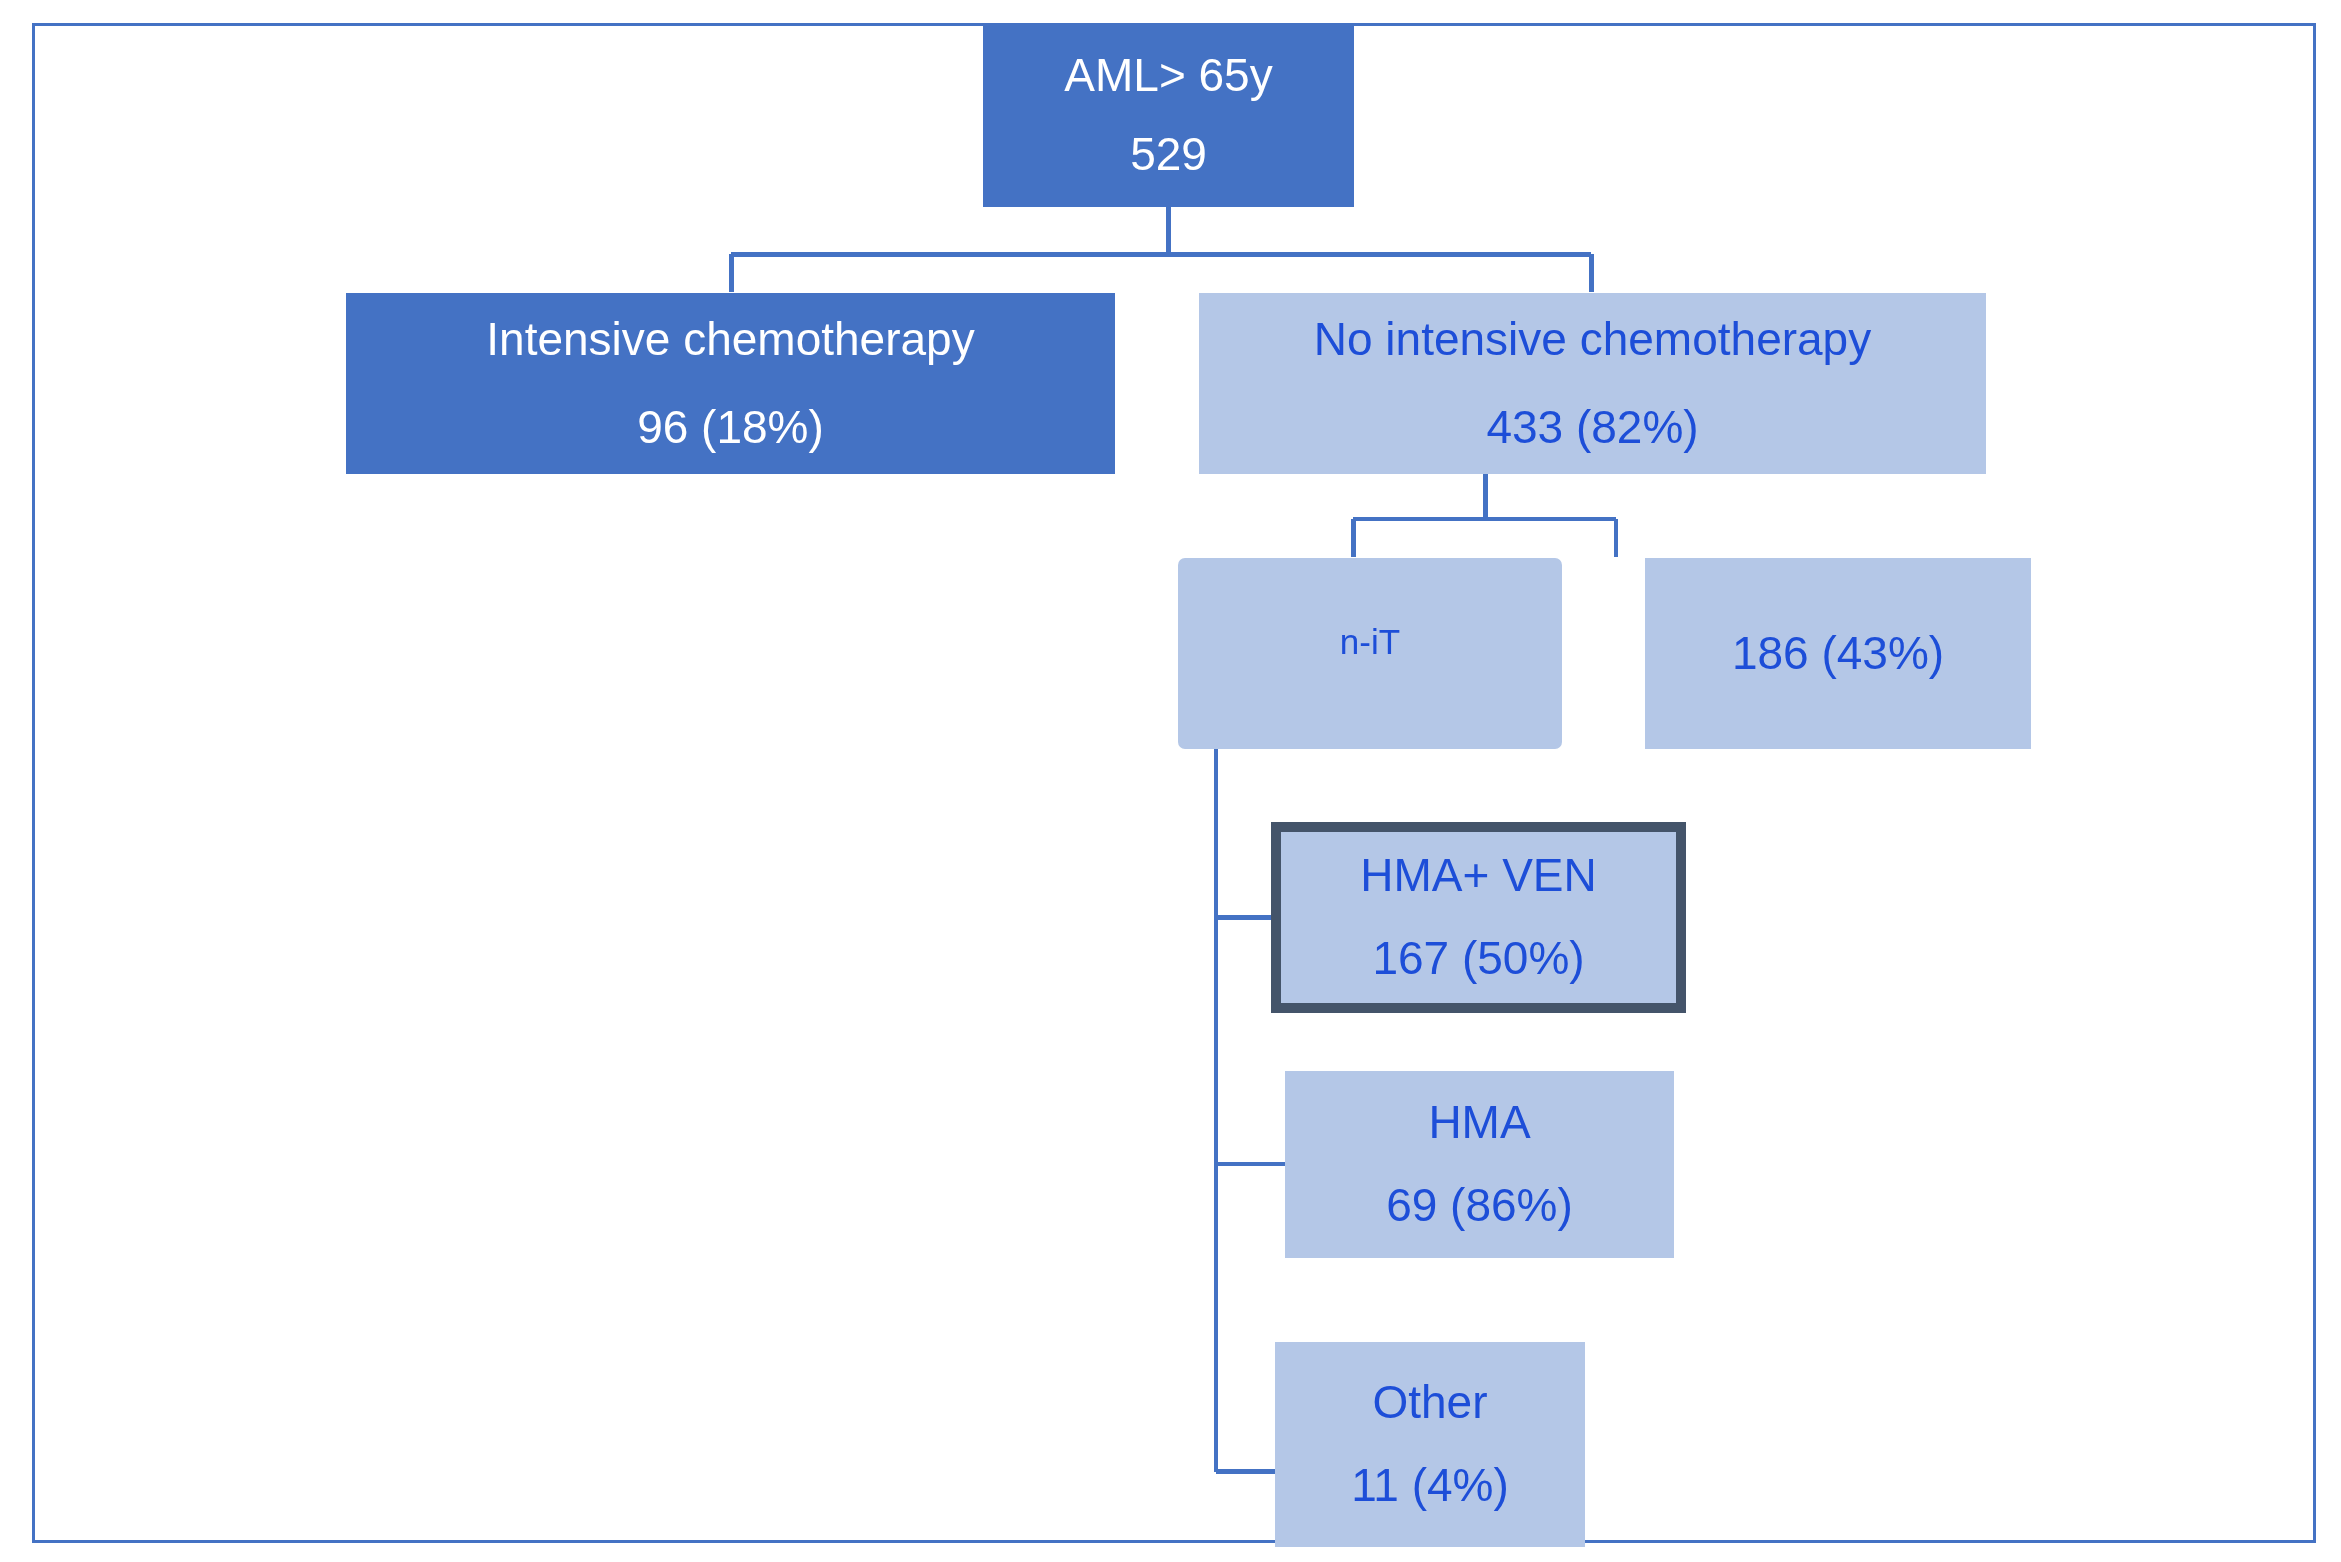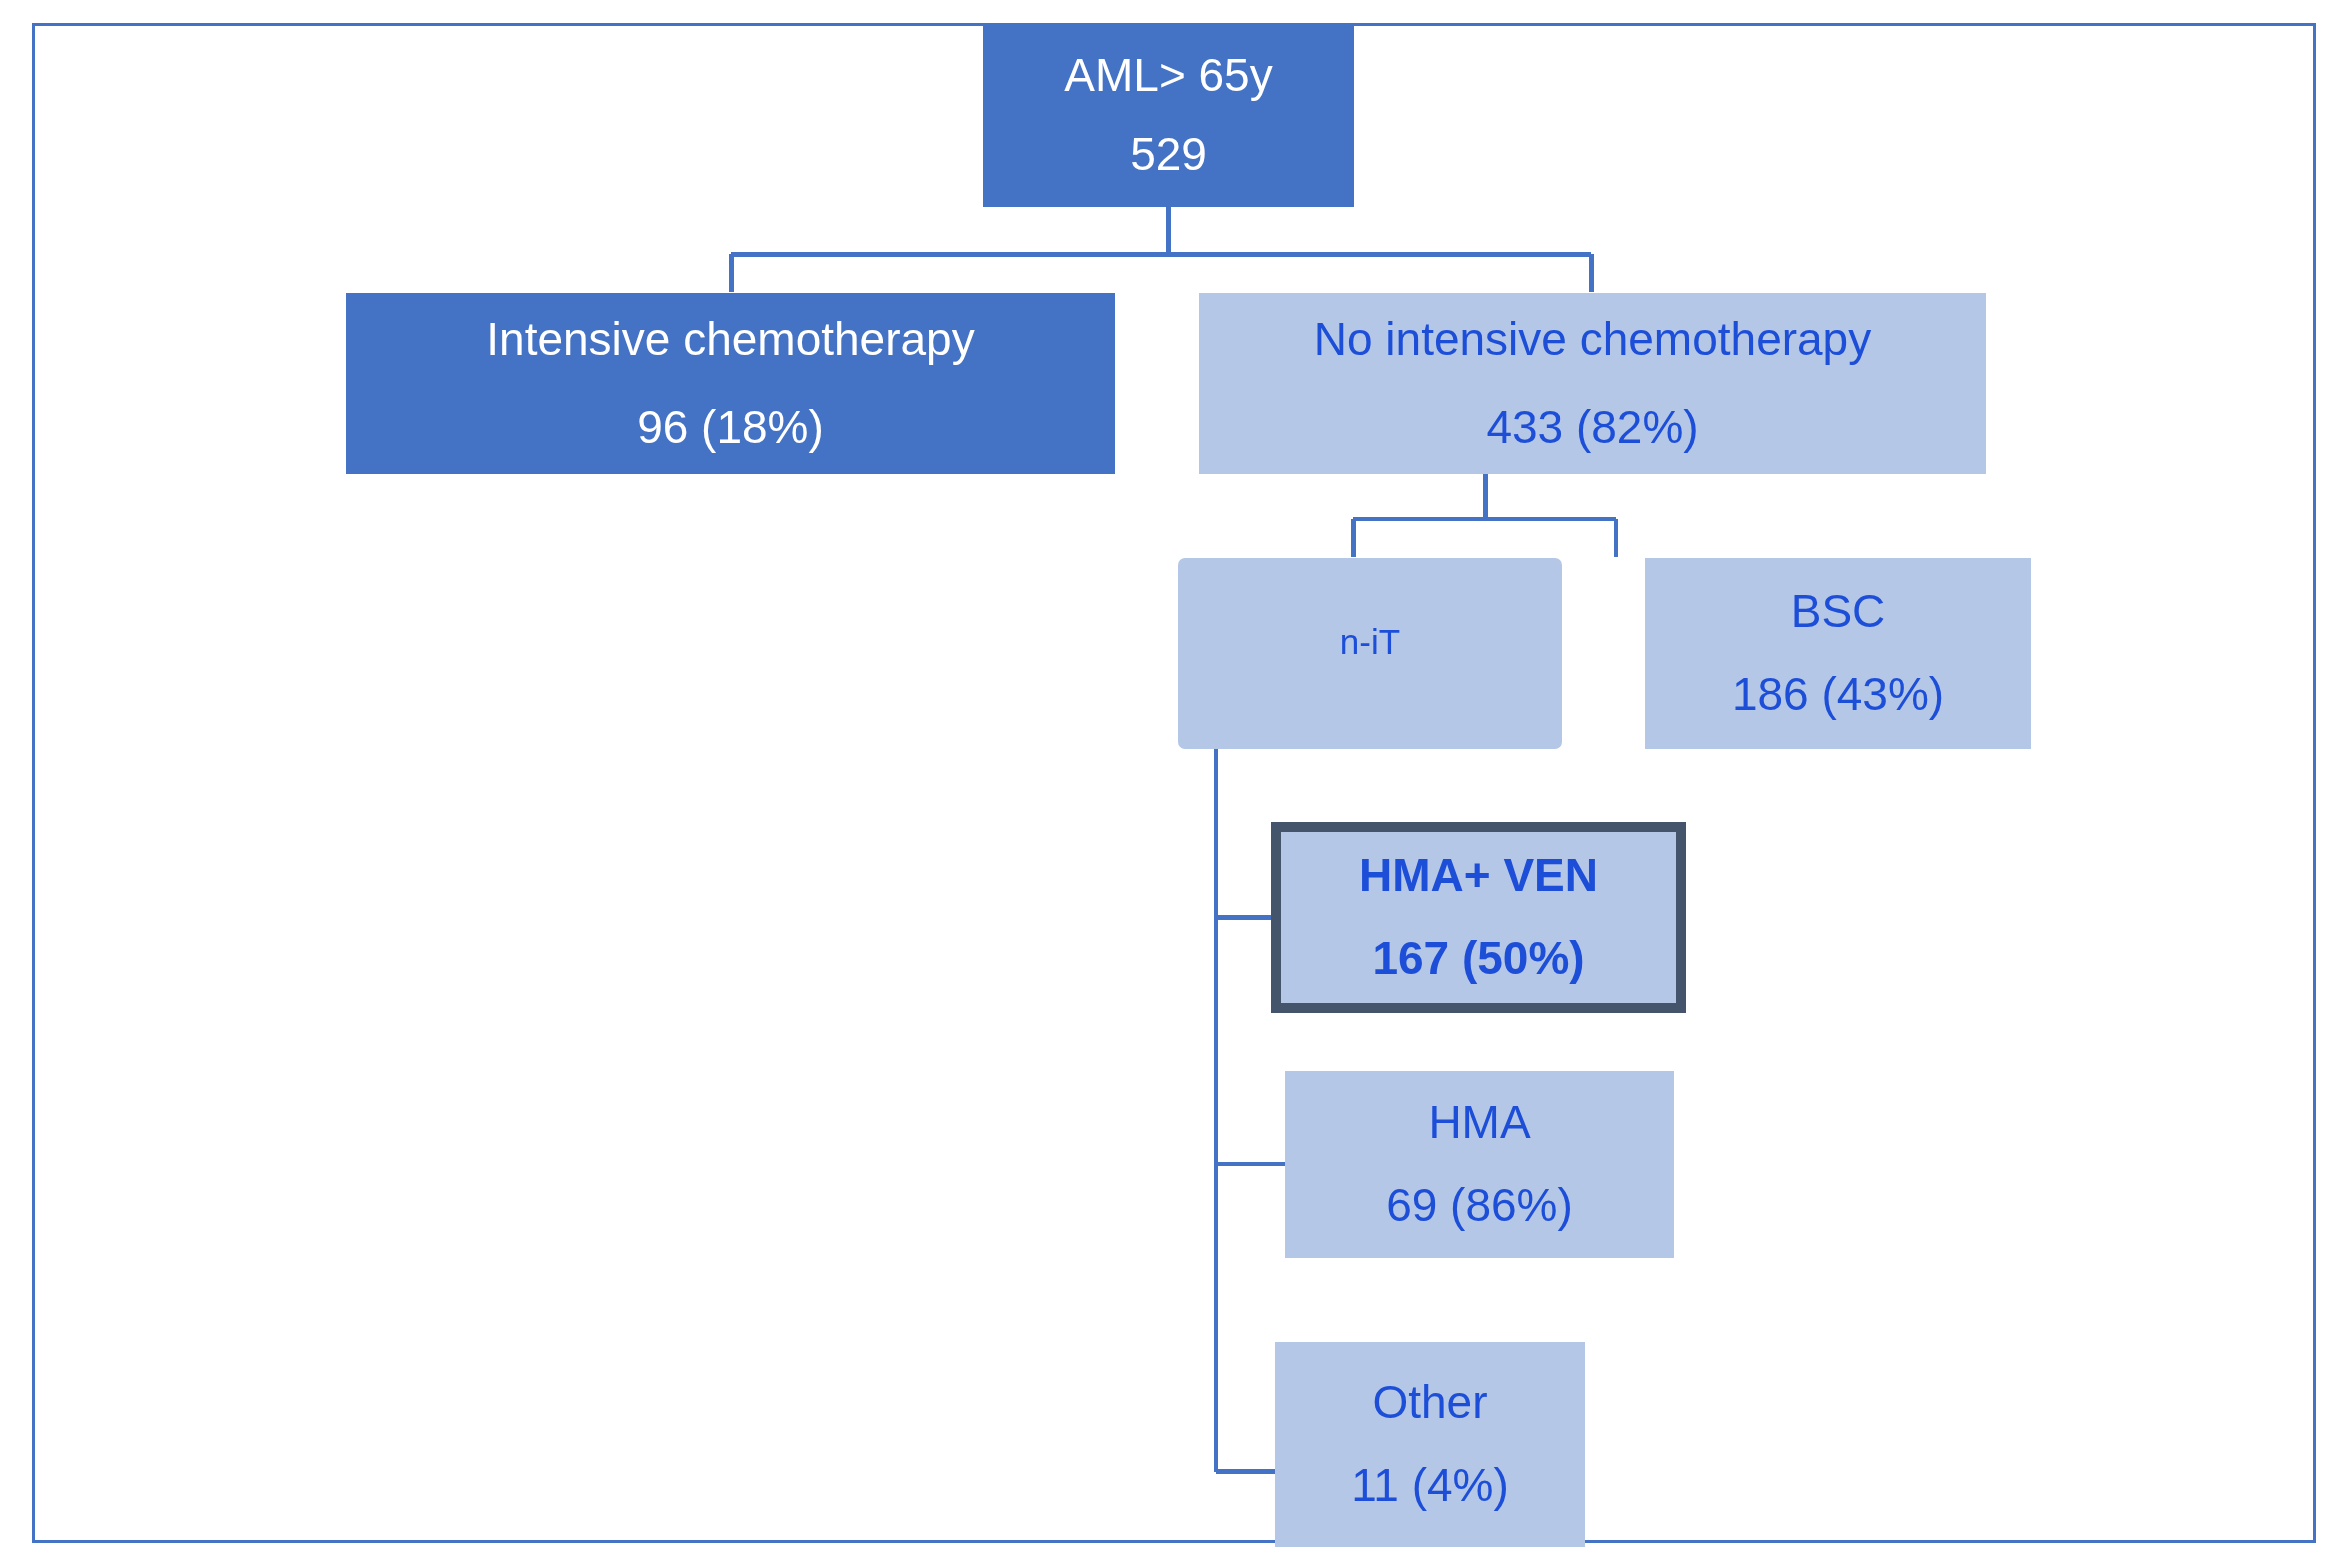--- a/index.html
+++ b/index.html
@@ -59,21 +59,20 @@
   .fill-dark {
     background: #4472C4;
     color: #ffffff;
   }
   .fill-light {
     background: #B4C7E7;
     color: #1d4ed8;
   }
   .outlined {
     border: 10.7px solid #44546A;
-    font-weight: bold;
   }
   
   #node-root      { left: 983px; top: 24.5px;   width: 371px;  height: 182px; font-size: 46px; }
   #node-intensive { left: 346px;  top: 293px;  width: 769px; height: 181px; font-size: 46px; }
   #node-nochemo   { left: 1199px; top: 293px;  width: 787px; height: 181px; font-size: 46px; }
   #node-nit       { left: 1178px; top: 558px;  width: 384px;  height: 191px; font-size: 35px; border-radius: 7px; }
   #node-bsc       { left: 1645px; top: 558px;  width: 386px;  height: 191px; font-size: 46px; }
   #node-hmaven    { left: 1271px; top: 822px; width: 415px;  height: 191px; font-size: 46px; }
   #node-hma       { left: 1285px; top: 1071px; width: 389px;  height: 187px; font-size: 46px; }
   #node-other     { left: 1275px; top: 1342px; width: 310px;  height: 205px; font-size: 46px; }
@@ -134,21 +133,20 @@
   <div class="node fill-light" id="node-nochemo">
     <span class="line1">No intensive chemotherapy</span>
     <span class="line2">433 (82%)</span>
   </div>
 
   <div class="node fill-light" id="node-nit">
     <span class="line1">n-iT</span>
   </div>
 
   <div class="node fill-light" id="node-bsc">
-    <span class="line1">BSC</span>
     <span class="line2">186 (43%)</span>
   </div>
 
   <div class="node fill-light outlined" id="node-hmaven">
     <span class="line1">HMA+ VEN</span>
     <span class="line2">167 (50%)</span>
   </div>
 
   <div class="node fill-light" id="node-hma">
     <span class="line1">HMA</span>

